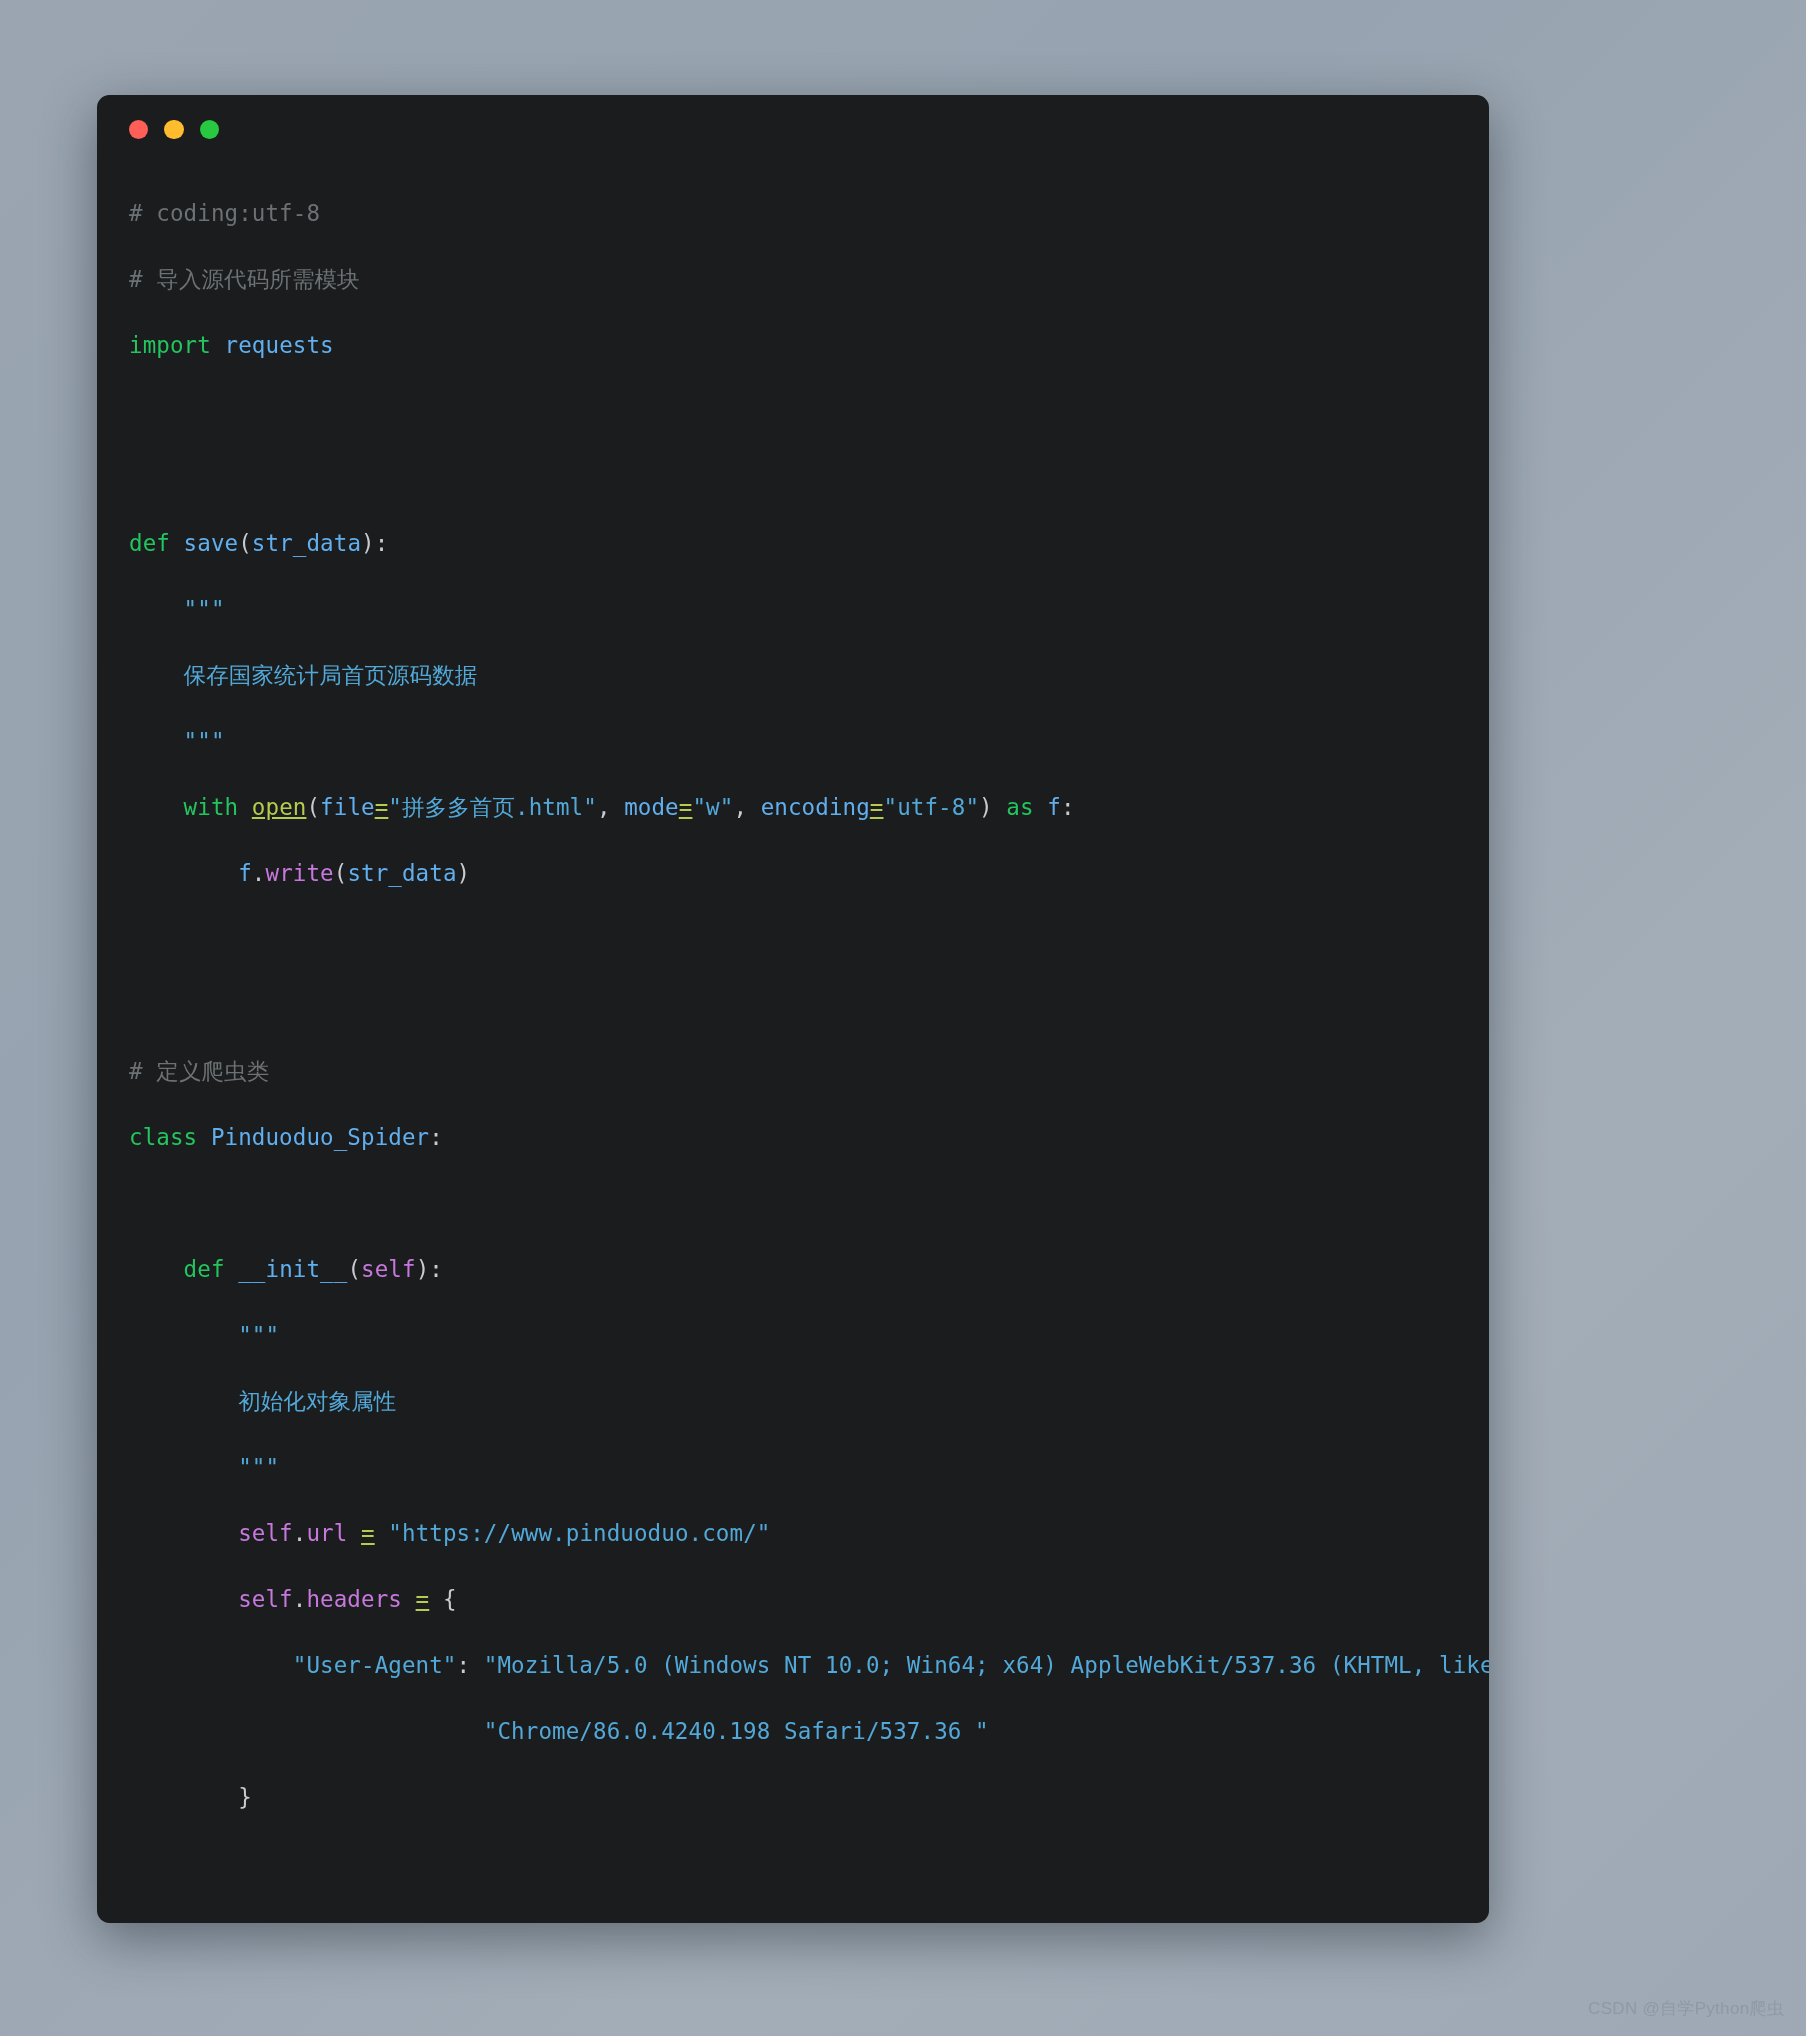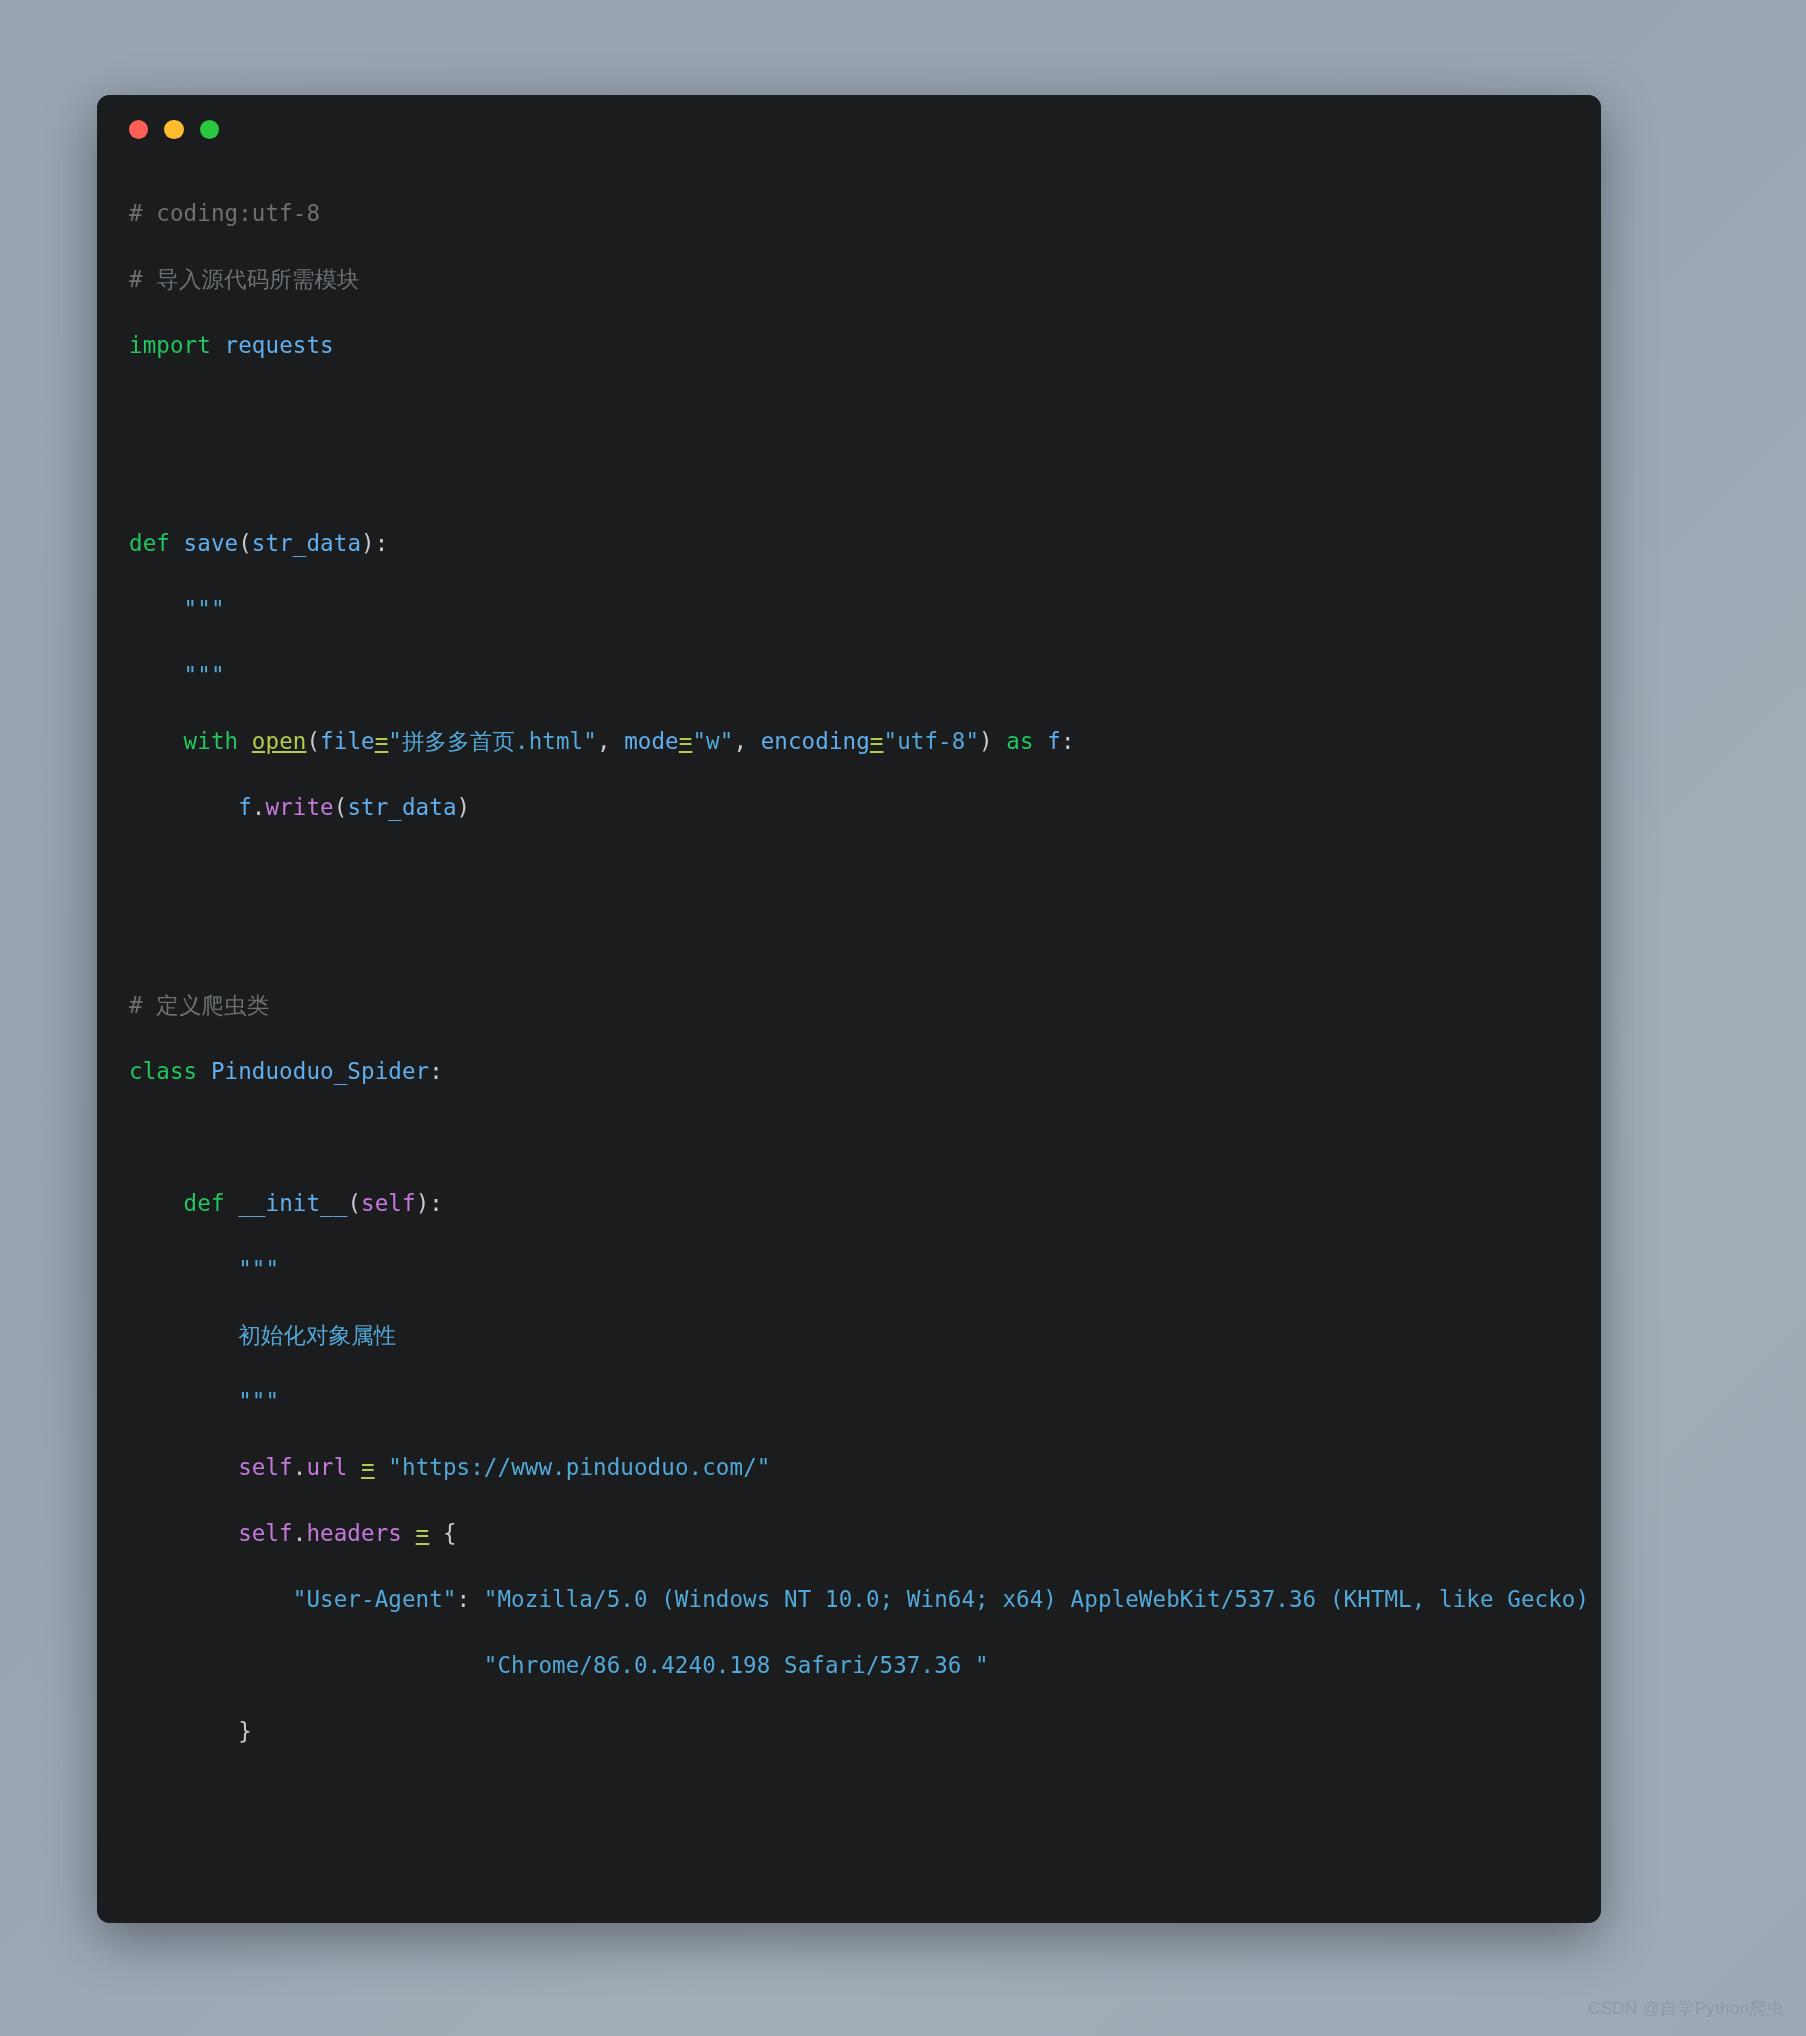--- a/index.html
+++ b/index.html
@@ -12,21 +12,21 @@
     background: linear-gradient(135deg, #9aa5b1 0%, #97a3b0 35%, #a3adb8 70%, #9fa9b5 100%);
     font-family: "DejaVu Sans Mono", "Liberation Mono", monospace;
     overflow: hidden;
     position: relative;
   }
 
   .window {
     position: absolute;
     left: 97px;
     top: 95px;
-    width: 1504px;
+    width: 1392px;
     height: 1828px;
     background: #1b1c1d;
     border-radius: 12.4px;
     box-shadow: 0 16px 53px rgba(20,28,38,0.45);
     overflow: hidden;
   }
 
   .titlebar {
     height: 69px;
     display: flex;
@@ -90,20 +90,21 @@
   </div>
 
   <div class="code">
 <span class="ln"><span class="c-comment"># coding:utf-8</span></span>
 <span class="ln"><span class="c-comment"># 导入源代码所需模块</span></span>
 <span class="ln"><span class="c-kw">import</span> <span class="c-var">requests</span></span>
 <span class="ln"> </span>
 <span class="ln"> </span>
 <span class="ln"><span class="c-kw">def</span> <span class="c-fn">save</span><span class="c-punct">(</span><span class="c-fn">str_data</span><span class="c-punct">):</span></span>
 <span class="ln"><span class="c-doc">    """</span></span>
+<span class="ln"><span class="c-doc">    保存国家统计局首页源码数据</span></span>
 <span class="ln"><span class="c-doc">    """</span></span>
 <span class="ln">    <span class="c-kw">with</span> <span class="c-op">open</span><span class="c-punct">(</span><span class="c-fn">file</span><span class="c-op">=</span><span class="c-str">"拼多多首页.html"</span><span class="c-punct">, </span><span class="c-fn">mode</span><span class="c-op">=</span><span class="c-str">"w"</span><span class="c-punct">, </span><span class="c-fn">encoding</span><span class="c-op">=</span><span class="c-str">"utf-8"</span><span class="c-punct">)</span> <span class="c-kw">as</span> <span class="c-fn">f</span><span class="c-punct">:</span></span>
 <span class="ln">        <span class="c-fn">f</span><span class="c-punct">.</span><span class="c-attr">write</span><span class="c-punct">(</span><span class="c-fn">str_data</span><span class="c-punct">)</span></span>
 <span class="ln"> </span>
 <span class="ln"> </span>
 <span class="ln"><span class="c-comment"># 定义爬虫类</span></span>
 <span class="ln"><span class="c-kw">class</span> <span class="c-fn">Pinduoduo_Spider</span><span class="c-punct">:</span></span>
 <span class="ln"> </span>
 <span class="ln">    <span class="c-kw">def</span> <span class="c-fn">__init__</span><span class="c-punct">(</span><span class="c-self">self</span><span class="c-punct">):</span></span>
 <span class="ln"><span class="c-doc">        """</span></span>

